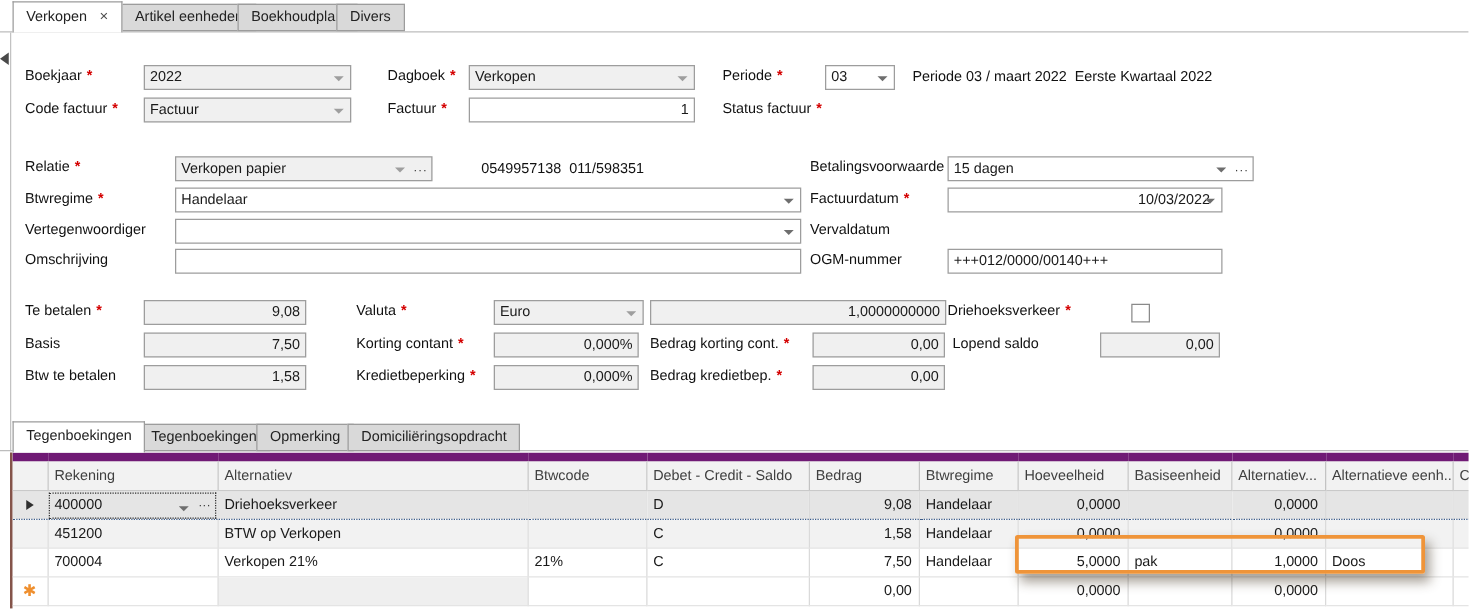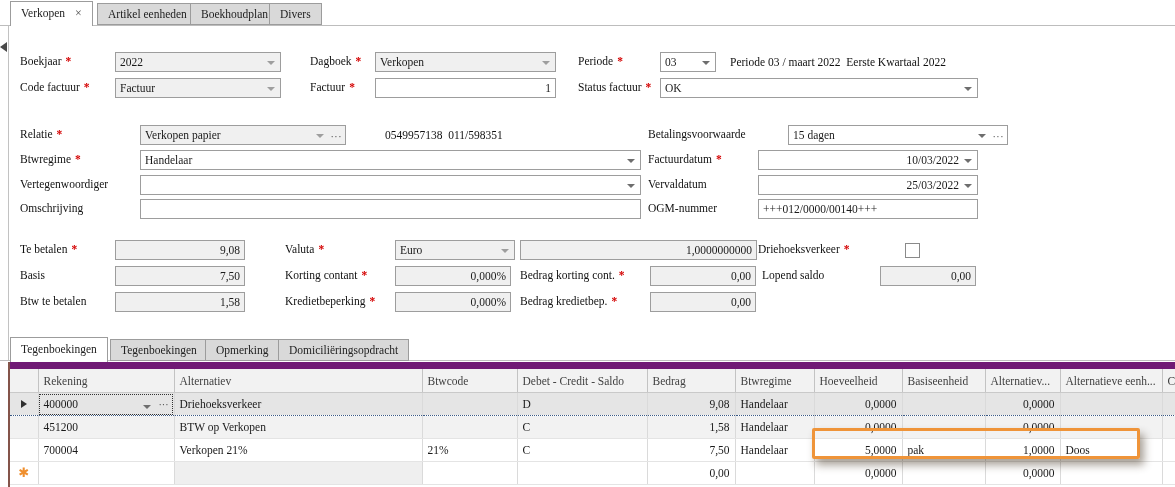--- a/index.html
+++ b/index.html
@@ -1,17 +1,17 @@
 <!DOCTYPE html>
 <html><head>
 <meta charset="utf-8">
 <style>
   html,body{margin:0;padding:0;background:#fff;}
   .screen{position:relative;width:1175px;height:487px;background:#ffffff;overflow:hidden;
-          font-family:Liberation Serif, serif;font-size:11.5px;color:#1a1a1a;}
+          font-family:Liberation Sans, sans-serif;font-size:11.5px;color:#1a1a1a;}
 
   
   .tabline{position:absolute;left:0;width:1175px;height:1px;background:#bdbdbd;}
   .tab{position:absolute;box-sizing:border-box;border:1px solid #9c9c9c;background:#d9d9d9;
        padding:0 10px;line-height:20px;height:22px;white-space:nowrap;color:#222;}
   .tab.active{background:#ffffff;border-bottom:none;height:25px;line-height:23px;z-index:3;}
   .closex{display:inline-block;margin-left:10px;color:#4f4f4f;font-size:12px;}
 
   
   .vline{position:absolute;width:1px;background:#c2c2c2;}
@@ -19,21 +19,21 @@
       border-bottom:5px solid transparent;border-right:7px solid #4a4a4a;}
 
   
   .lbl{position:absolute;white-space:pre;color:#111;}
   .ast{color:#d40000;font-weight:bold;margin-left:4px;}
   .info{position:absolute;white-space:pre;color:#111;}
   .fld{position:absolute;box-sizing:border-box;height:20px;background:#fff;border:1px solid #9d9d9d;
        padding:0 4px;line-height:18px;white-space:nowrap;overflow:hidden;}
   .fld .val{display:block;line-height:18px;}
   .fld.right .val{text-align:right;}
-  .fld.combo{padding-right:16px;}
+  .fld.combo{padding-right:7px;}
   .fld.combo.withell{padding-right:30px;}
   .fld.ro,.fld.dis{background:#f0f0f0;}
   .dd-ic{position:absolute;right:5px;top:8px;width:0;height:0;
          border:4px solid transparent;border-top:4px solid #6e6e6e;}
   .fld.dis .dd-ic{border-top-color:#9e9e9e;}
   .fld.withell .dd-ic{right:21px;}
   .ell-ic{position:absolute;right:3px;top:2px;font-size:10px;letter-spacing:0.5px;color:#3c3c3c;}
   .cb{position:absolute;width:13px;height:13px;background:#fff;border:1px solid #8a8a8a;}
   .date-val{text-align:right;padding-right:2px;}
 
@@ -102,34 +102,30 @@
   <div class="lbl" style="left:20px;top:81px"><span>Code factuur</span><span class="ast">*</span></div>
   <div class="fld combo dis" style="left:115px;top:78px;width:166px">
     <span class="val">Factuur</span>
       <span class="dd-ic"></span>
   </div>
   <div class="lbl" style="left:310px;top:81px"><span>Factuur</span><span class="ast">*</span></div>
   <div class="fld right" style="left:375px;top:78px;width:181px">
     <span class="val">1</span>
   </div>
   <div class="lbl" style="left:578px;top:81px"><span>Status factuur</span><span class="ast">*</span></div>
-  <div class="fld combo" style="left:660px;top:78px;width:318px">
-    <span class="val">OK</span>
-      <span class="dd-ic"></span>
-  </div>
 
   <div class="lbl" style="left:20px;top:128px"><span>Relatie</span><span class="ast">*</span></div>
   <div class="fld combo withell dis" style="left:140px;top:125px;width:206px">
     <span class="val">Verkopen papier</span>
       <span class="dd-ic"></span>
       <span class="ell-ic">···</span>
   </div>
   <div class="info" style="left:385px;top:129px">0549957138  011/598351</div>
   <div class="lbl" style="left:648px;top:128px">Betalingsvoorwaarde</div>
-  <div class="fld combo withell" style="left:788px;top:125px;width:220px">
+  <div class="fld combo withell" style="left:758px;top:125px;width:245px">
     <span class="val">15 dagen</span>
       <span class="dd-ic"></span>
       <span class="ell-ic">···</span>
   </div>
 
   <div class="lbl" style="left:20px;top:153px"><span>Btwregime</span><span class="ast">*</span></div>
   <div class="fld combo" style="left:140px;top:150px;width:501px">
     <span class="val">Handelaar</span>
       <span class="dd-ic"></span>
   </div>
@@ -138,24 +134,20 @@
     <span class="val date-val">10/03/2022</span>
       <span class="dd-ic"></span>
   </div>
 
   <div class="lbl" style="left:20px;top:178px">Vertegenwoordiger</div>
   <div class="fld combo" style="left:140px;top:175px;width:501px">
     <span class="val"></span>
       <span class="dd-ic"></span>
   </div>
   <div class="lbl" style="left:648px;top:178px">Vervaldatum</div>
-  <div class="fld combo" style="left:758px;top:175px;width:220px">
-    <span class="val date-val">25/03/2022</span>
-      <span class="dd-ic"></span>
-  </div>
 
   <div class="lbl" style="left:20px;top:202px">Omschrijving</div>
   <div class="fld" style="left:140px;top:199px;width:501px">
     <span class="val"></span>
   </div>
   <div class="lbl" style="left:648px;top:202px">OGM-nummer</div>
   <div class="fld" style="left:758px;top:199px;width:220px">
     <span class="val">+++012/0000/00140+++</span>
   </div>
 

